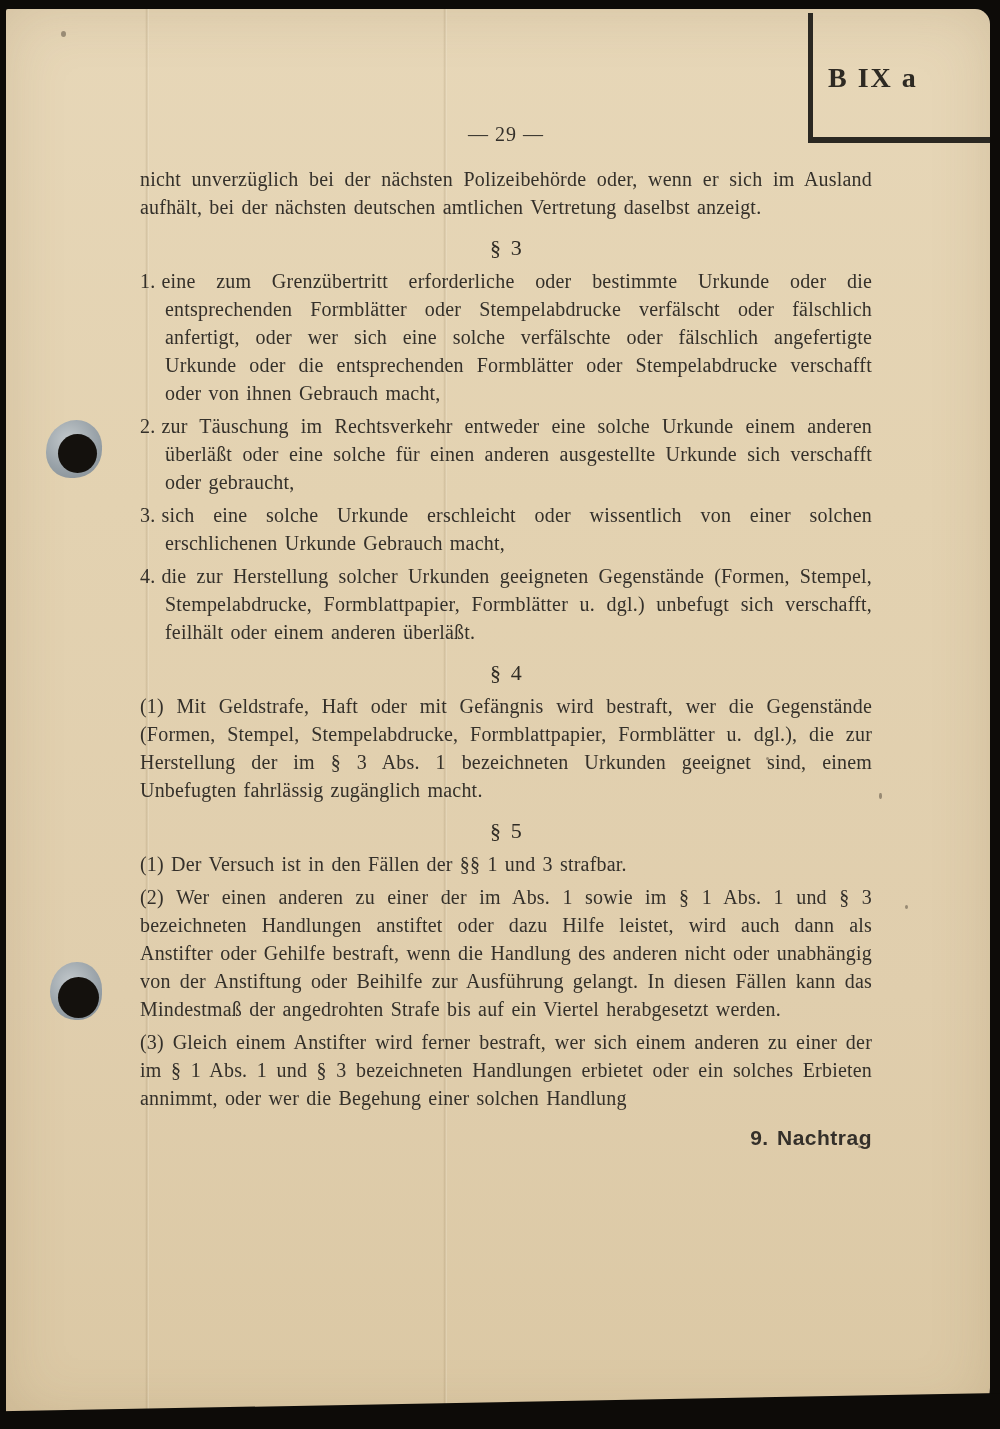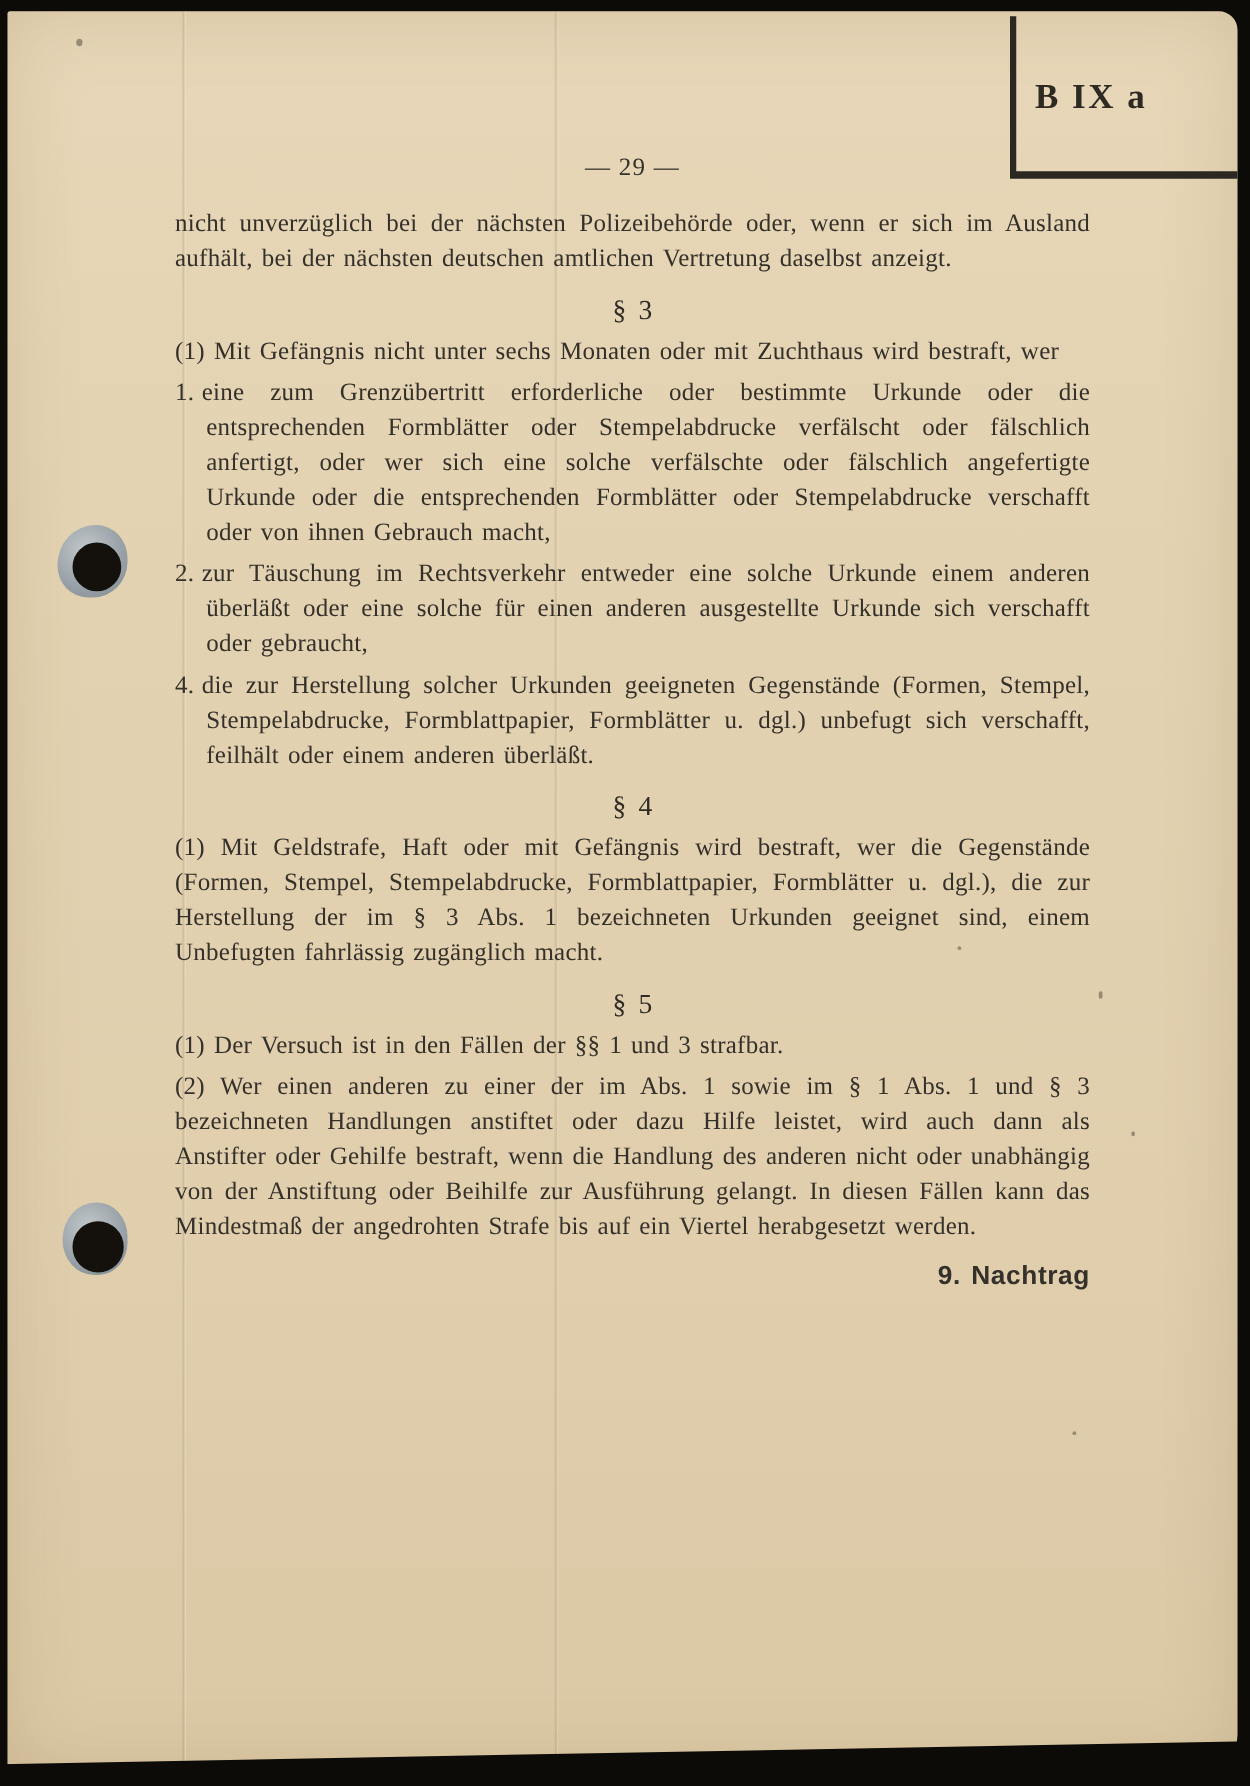--- a/index.html
+++ b/index.html
@@ -71,37 +71,40 @@
 <div class="bracket-h"></div>
 <div class="corner-label">B IX a</div>
 
 <div class="page-number">— 29 —</div>
 
 <div class="text-col">
 
   <p class="para">nicht unverzüglich bei der nächsten Polizeibehörde oder, wenn er sich im Ausland aufhält, bei der nächsten deutschen amtlichen Vertretung daselbst anzeigt.</p>
 
   <div class="heading">§ 3</div>
-  <p class="para">(1) Mit Gefängnis nicht unter sechs Monaten oder mit Zuchthaus wird bestraft, wer</p>
   <div class="item">
     <span class="num">1.</span><span>eine zum Grenzübertritt erforderliche oder bestimmte Urkunde oder die entsprechenden Formblätter oder Stempelabdrucke verfälscht oder fälschlich anfertigt, oder wer sich eine solche verfälschte oder fälschlich angefertigte Urkunde oder die entsprechenden Formblätter oder Stempelabdrucke verschafft oder von ihnen Gebrauch macht,</span>
   </div>
   <div class="item">
     <span class="num">2.</span><span>zur Täuschung im Rechtsverkehr entweder eine solche Urkunde einem anderen überläßt oder eine solche für einen anderen ausgestellte Urkunde sich verschafft oder gebraucht,</span>
+  </div>
+  <div class="item">
+    <span class="num">3.</span><span>sich eine solche Urkunde erschleicht oder wissentlich von einer solchen erschlichenen Urkunde Gebrauch macht,</span>
   </div>
   <div class="item">
     <span class="num">4.</span><span>die zur Herstellung solcher Urkunden geeigneten Gegenstände (Formen, Stempel, Stempelabdrucke, Formblattpapier, Formblätter u. dgl.) unbefugt sich verschafft, feilhält oder einem anderen überläßt.</span>
   </div>
 
   <div class="heading">§ 4</div>
   <p class="para">(1) Mit Geldstrafe, Haft oder mit Gefängnis wird bestraft, wer die Gegenstände (Formen, Stempel, Stempelabdrucke, Formblattpapier, Formblätter u. dgl.), die zur Herstellung der im § 3 Abs. 1 bezeichneten Urkunden geeignet sind, einem Unbefugten fahrlässig zugänglich macht.</p>
 
   <div class="heading">§ 5</div>
   <p class="para">(1) Der Versuch ist in den Fällen der §§ 1 und 3 strafbar.</p>
   <p class="para">(2) Wer einen anderen zu einer der im Abs. 1 sowie im § 1 Abs. 1 und § 3 bezeichneten Handlungen anstiftet oder dazu Hilfe leistet, wird auch dann als Anstifter oder Gehilfe bestraft, wenn die Handlung des anderen nicht oder unabhängig von der Anstiftung oder Beihilfe zur Ausführung gelangt. In diesen Fällen kann das Mindestmaß der angedrohten Strafe bis auf ein Viertel herabgesetzt werden.</p>
+  <p class="para">(3) Gleich einem Anstifter wird ferner bestraft, wer sich einem anderen zu einer der im § 1 Abs. 1 und § 3 bezeichneten Handlungen erbietet oder ein solches Erbieten annimmt, oder wer die Begehung einer solchen Handlung</p>
 
   <div class="footer-note">9. Nachtrag</div>
 </div>
 
 <div class="punch punch-metal" style="left:46px;top:420px;width:56px;height:58px;border-radius:58% 48% 52% 46%;"></div>
 <div class="punch punch-hole" style="left:58px;top:434px;width:39px;height:39px;"></div>
 
 <div class="punch punch-metal" style="left:50px;top:962px;width:52px;height:58px;border-radius:55% 50% 48% 52%;"></div>
 <div class="punch punch-hole" style="left:58px;top:977px;width:41px;height:41px;"></div>
 

